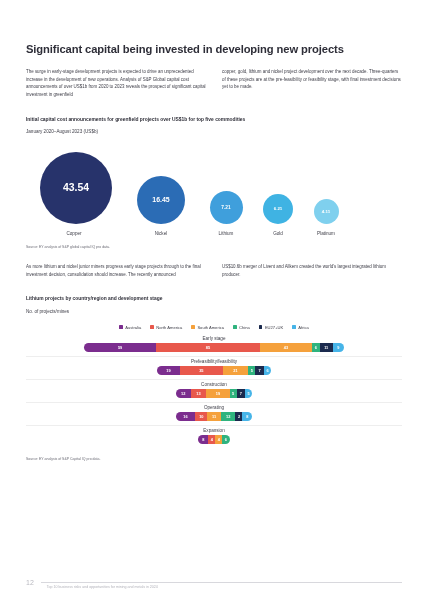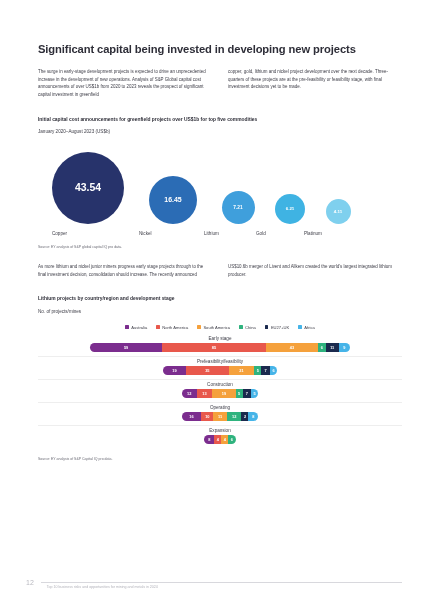--- a/index.html
+++ b/index.html
@@ -19,21 +19,20 @@
     position: absolute;
     inset: 0;
     background: #ffffff;
     padding: 0;
   }
   .content {
     position: absolute;
     left: 26px;
     right: 22px;
     top: 42px;
-    margin-left: 12px;
   }
 
   
   .section-title {
     font-size: 11.2px;
     font-weight: bold;
     color: #2e2e38;
     letter-spacing: -0.1px;
     margin: 0 0 12px 0;
     line-height: 1.25;
@@ -76,20 +75,21 @@
 
   
   .bubble-row {
     position: relative;
     height: 92px;
     margin-top: 6px;
   }
   .bubble-item {
     position: absolute;
     bottom: 0;
+    text-align: center;
   }
   .bubble {
     border-radius: 50%;
     display: flex;
     align-items: center;
     justify-content: center;
     color: #ffffff;
     font-weight: bold;
     margin: 0 auto;
   }

